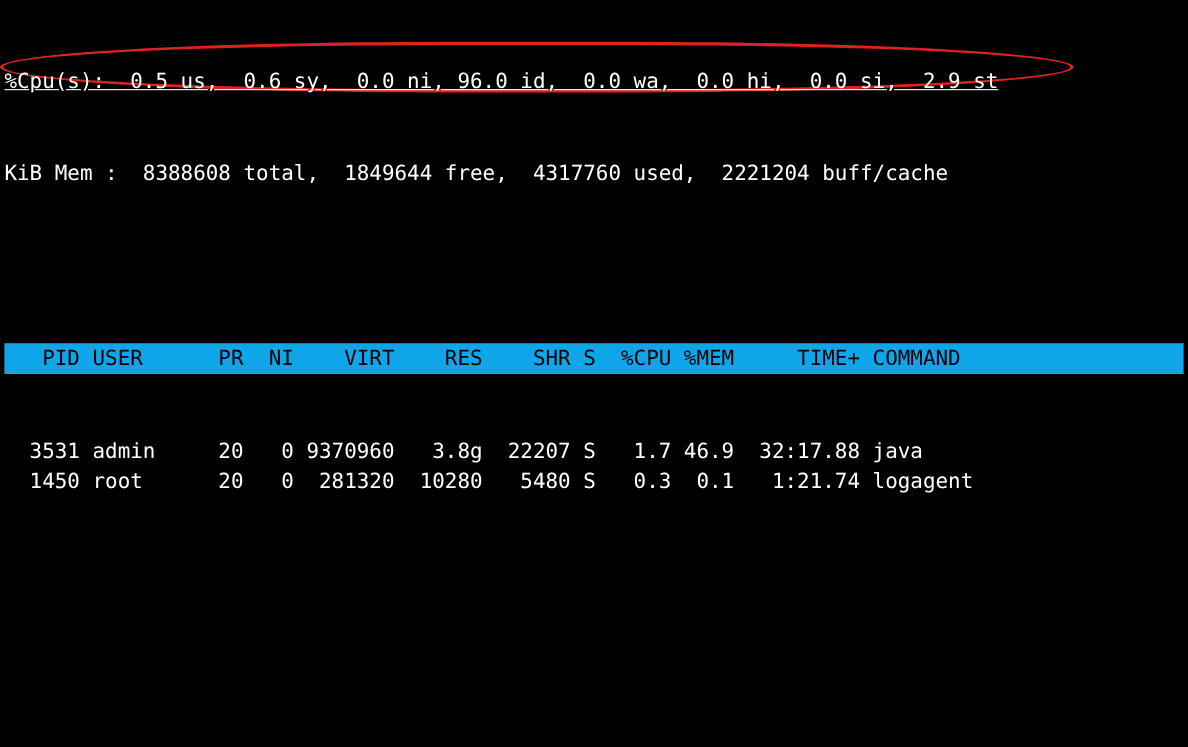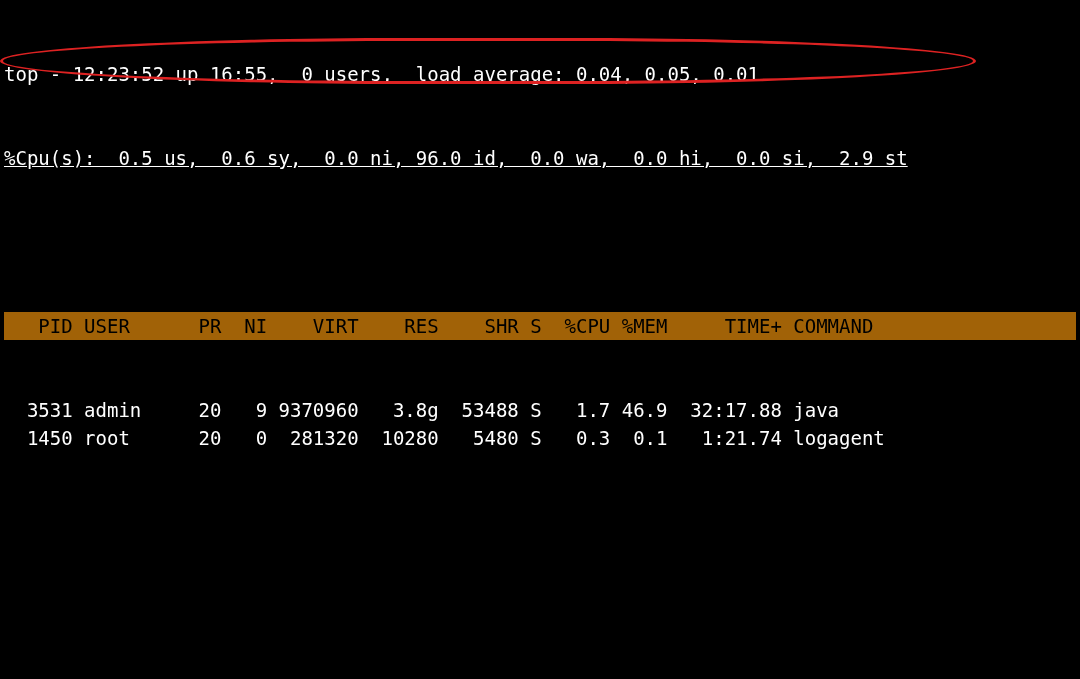--- a/index.html
+++ b/index.html
@@ -15,21 +15,21 @@
     overflow: hidden;
     letter-spacing: 0px;
   }
   .terminal {
     position: relative;
     padding: 4px 4px 0 4px;
     white-space: pre;
   }
   .header-row {
     color: #000;
-    background: #a16207;
+    background: #0ea5e9;
     font-weight: normal;
   }
   .row {
     display: block;
   }
   .cpu-line {
     position: relative;
     z-index: 2;
     text-decoration: underline;
   }
@@ -42,19 +42,19 @@
     border: 3px solid #d22;
     border-radius: 50% / 60%;
     pointer-events: none;
     z-index: 1;
   }
 </style>
 </head>
 <body>
 
 <div class="terminal">
-  <span class="row">top - 12:23:52 up 16:55,  0 users,  load average: 0.04, 0.05, 0.01</span>
   <span class="row cpu-line">%Cpu(s):  0.5 us,  0.6 sy,  0.0 ni, 96.0 id,  0.0 wa,  0.0 hi,  0.0 si,  2.9 st</span>
+  <span class="row">KiB Mem :  8388608 total,  1849644 free,  4317760 used,  2221204 buff/cache</span>
   <span class="row"> </span>
   <span class="row header-row">   PID USER      PR  NI    VIRT    RES    SHR S  %CPU %MEM     TIME+ COMMAND</span>
-  <div id="process-rows"><span class="row">  3531 admin     20   9 9370960   3.8g  53488 S   1.7 46.9  32:17.88 java</span><span class="row">  1450 root      20   0  281320  10280   5480 S   0.3  0.1   1:21.74 logagent</span></div>
+  <div id="process-rows"><span class="row">  3531 admin     20   0 9370960   3.8g  22207 S   1.7 46.9  32:17.88 java</span><span class="row">  1450 root      20   0  281320  10280   5480 S   0.3  0.1   1:21.74 logagent</span></div>
   <div class="annot"></div>
 </div>
 
 </body></html>

